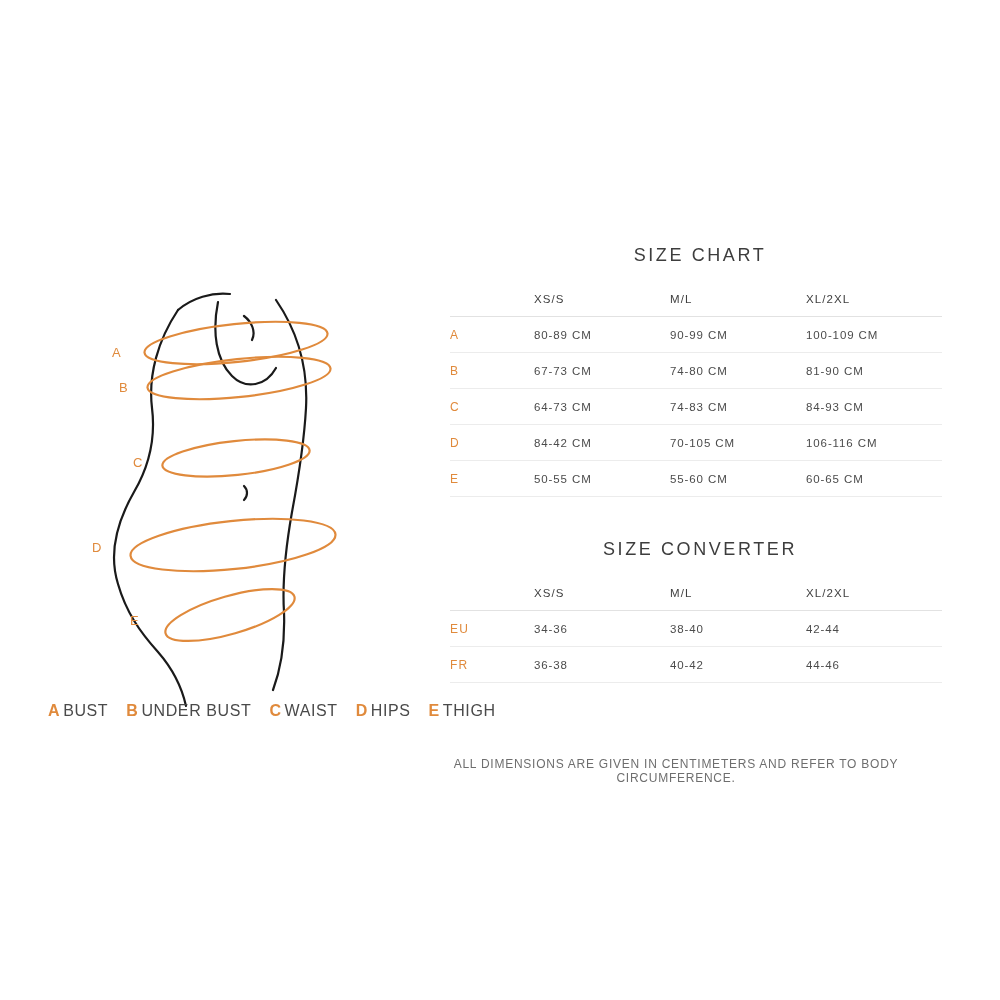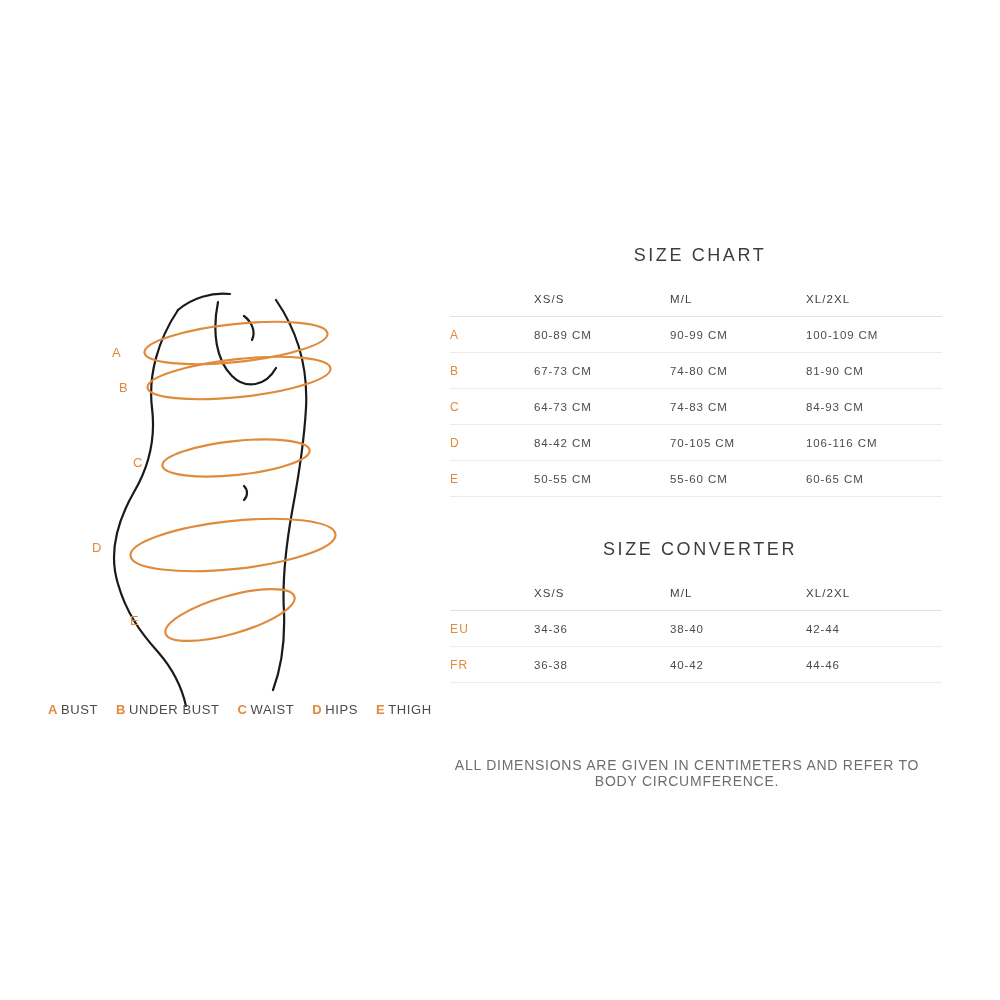--- a/index.html
+++ b/index.html
@@ -30,21 +30,21 @@
   }
   .illustration svg {
     display: block;
   }
 
   .legend {
     position: absolute;
     left: 48px;
     top: 702px;
     width: 400px;
-    font-size: 13px;
+    font-size: 16px;
     letter-spacing: 0.6px;
     color: #4a4a4a;
     white-space: nowrap;
   }
   .legend .grp {
     display: inline-block;
     margin-right: 18px;
   }
   .legend .key {
     color: #e08a3c;
@@ -105,25 +105,25 @@
   table.sz td.rowkey {
     color: #e08a3c;
     letter-spacing: 1.2px;
     font-size: 12px;
   }
   .gap {
     height: 42px;
   }
   .footnote {
     position: absolute;
-    left: 441px;
+    left: 430px;
     top: 757px;
     width: 492px;
     text-align: center;
-    font-size: 14px;
+    font-size: 12px;
     letter-spacing: 0.75px;
     color: #6e6e6e;
     text-transform: uppercase;
   }
 </style>
 </head>
 <body>
 
 <div class="page">
 

